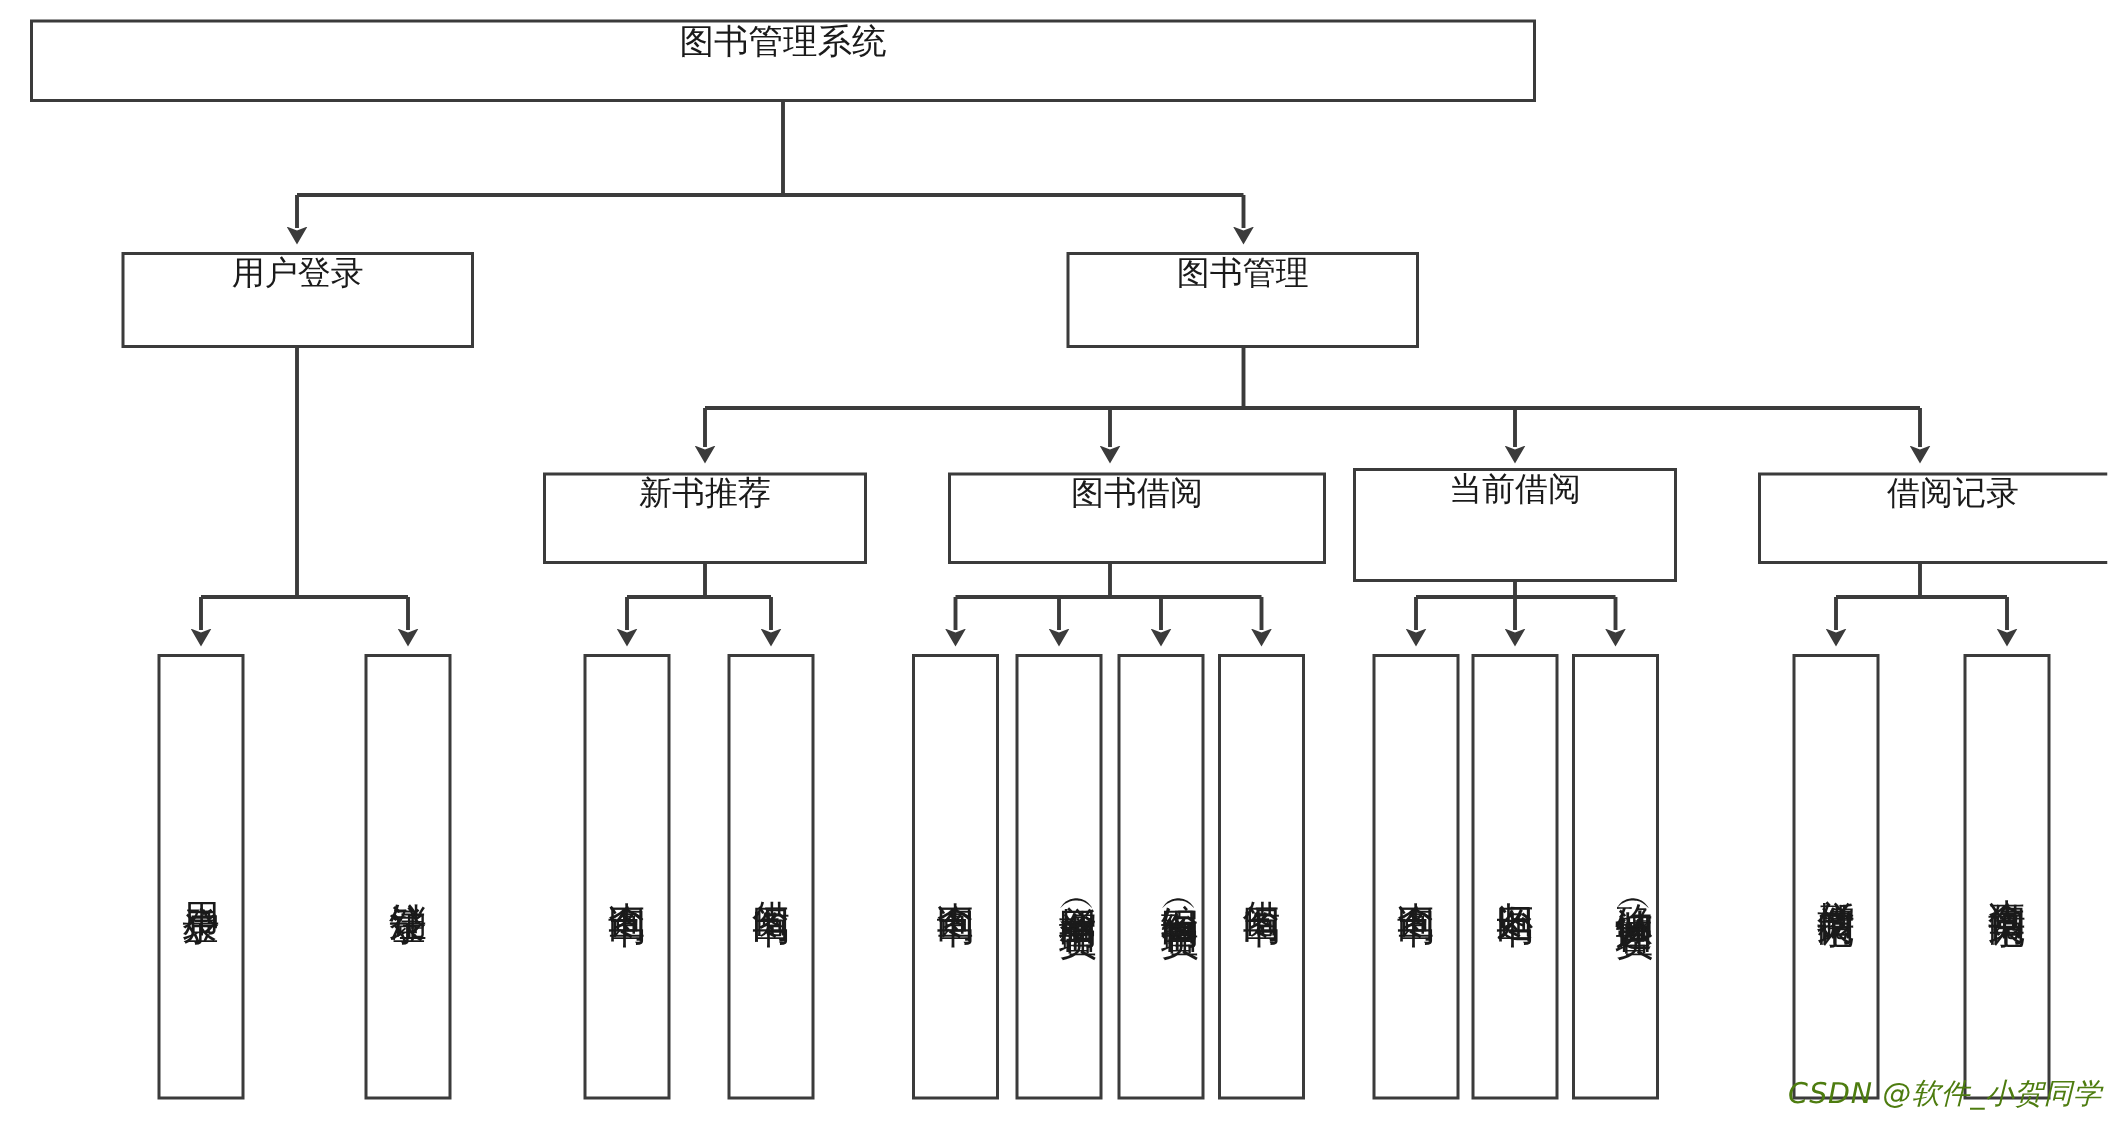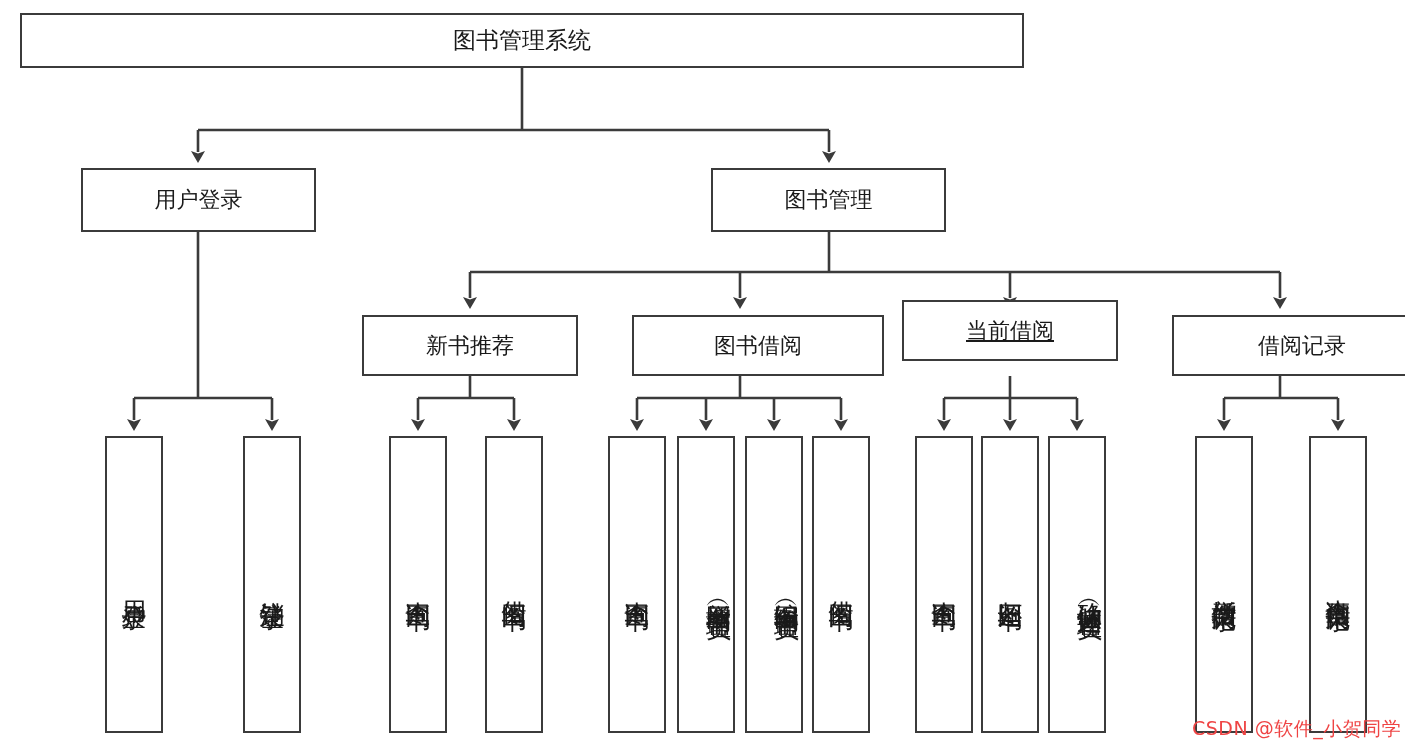--- a/index.html
+++ b/index.html
@@ -25,21 +25,21 @@
     width: 1405px;
     height: 747px;
     pointer-events: none;
   }
   .node {
     position: absolute;
     box-sizing: border-box;
     background: #ffffff;
     border: 2px solid #3b3b3b;
     display: flex;
-    align-items: center;
+    align-items: flex-start;
     justify-content: center;
     color: #1a1a1a;
     line-height: 1.16;
     text-align: center;
   }
   .node.h {
     font-size: 22px;
   }
   .node.root {
     font-size: 23px;
@@ -56,25 +56,26 @@
   .node.leaf.centered {
     align-items: center;
     padding-top: 0;
   }
   .node-label {
     display: block;
     white-space: pre-line;
   }
   .watermark {
     position: absolute;
-    color: #ef4444;
+    color: #4d7c0f;
     font-size: 19px;
     letter-spacing: 0.5px;
     white-space: nowrap;
     user-select: none;
+    font-style: italic;
   }
 </style>
 </head>
 <body>
 
 <div id="canvas">
 
   <svg class="wires" viewBox="0 0 1405 747" xmlns="http://www.w3.org/2000/svg">
     <defs>
       <marker id="arrow" markerWidth="12" markerHeight="14" refX="1" refY="7" orient="auto" markerUnits="userSpaceOnUse">
@@ -135,21 +136,21 @@
   <div class="node h" style="left:711px; top:168px; width:235px; height:64px;">
     <span class="node-label">图书管理</span>
   </div>
 
   <div class="node h" style="left:362px; top:315px; width:216px; height:61px;">
     <span class="node-label">新书推荐</span>
   </div>
   <div class="node h" style="left:632px; top:315px; width:252px; height:61px;">
     <span class="node-label">图书借阅</span>
   </div>
-  <div class="node h" style="left:902px; top:300px; width:216px; height:61px;text-decoration:underline;">
+  <div class="node h" style="left:902px; top:312px; width:216px; height:76px;">
     <span class="node-label">当前借阅</span>
   </div>
   <div class="node h" style="left:1172px; top:315px; width:260px; height:61px;">
     <span class="node-label">借阅记录</span>
   </div>
 
   <div class="node leaf centered" style="left:105px; top:436px; width:58px; height:297px;">
     <span class="node-label">用户登录</span>
   </div>
   <div class="node leaf centered" style="left:243px; top:436px; width:58px; height:297px;">

